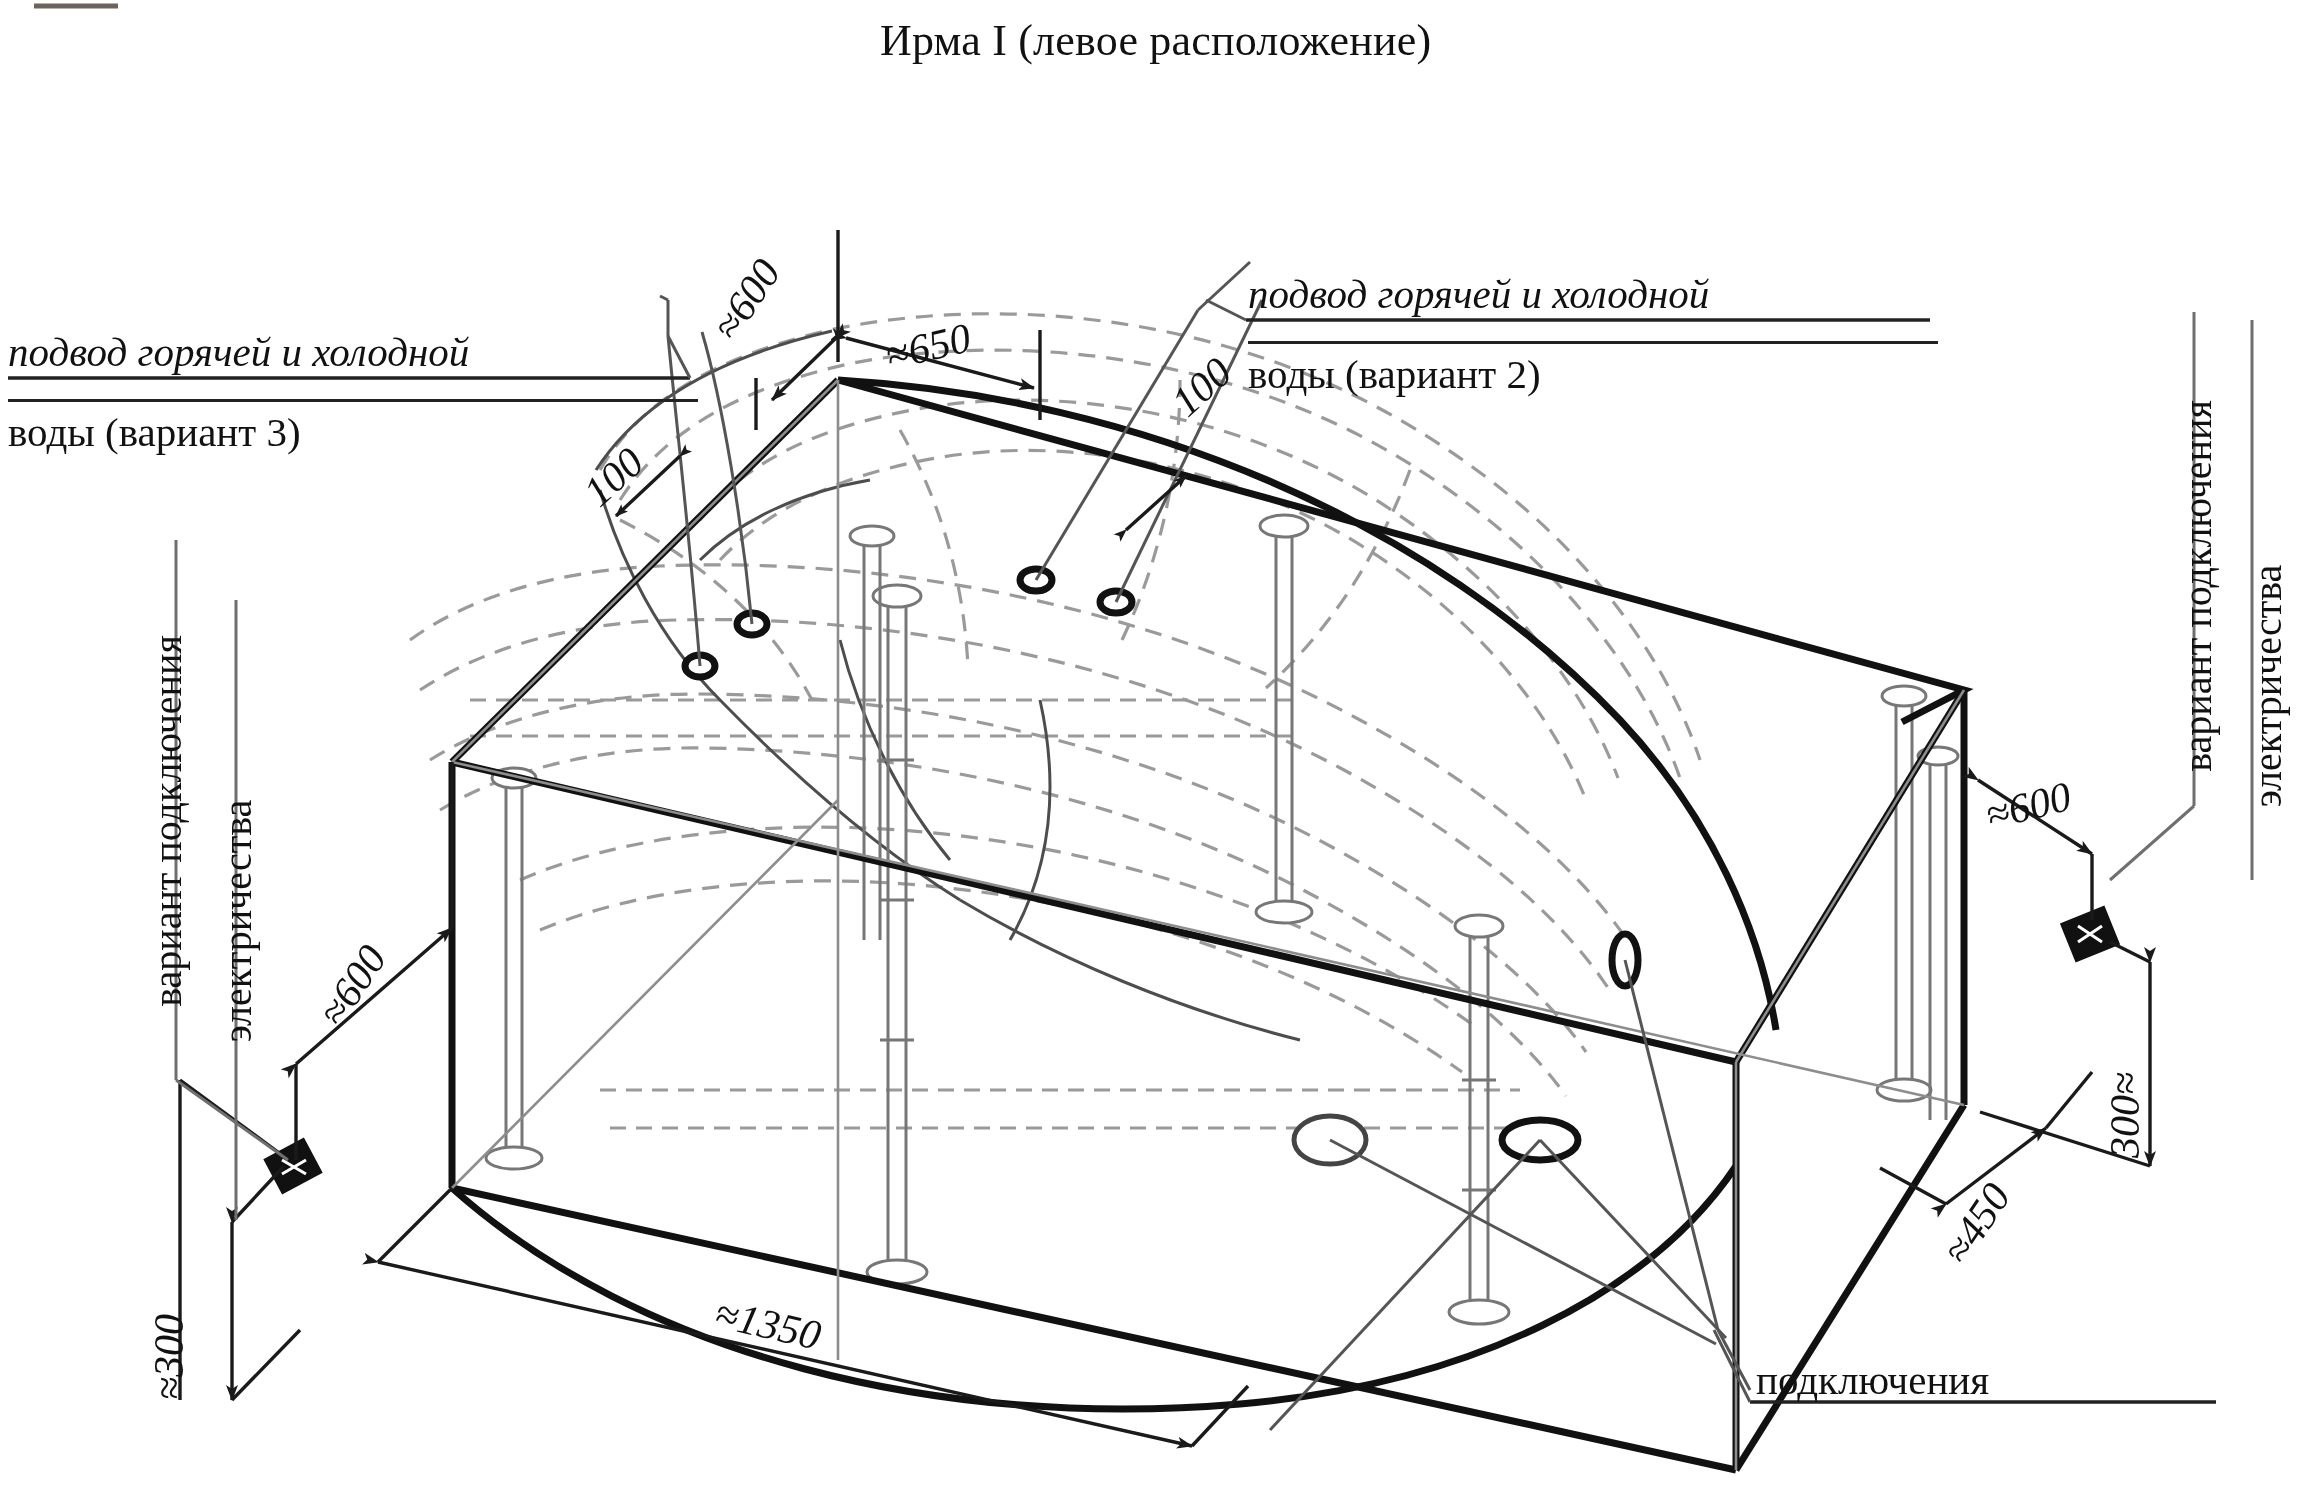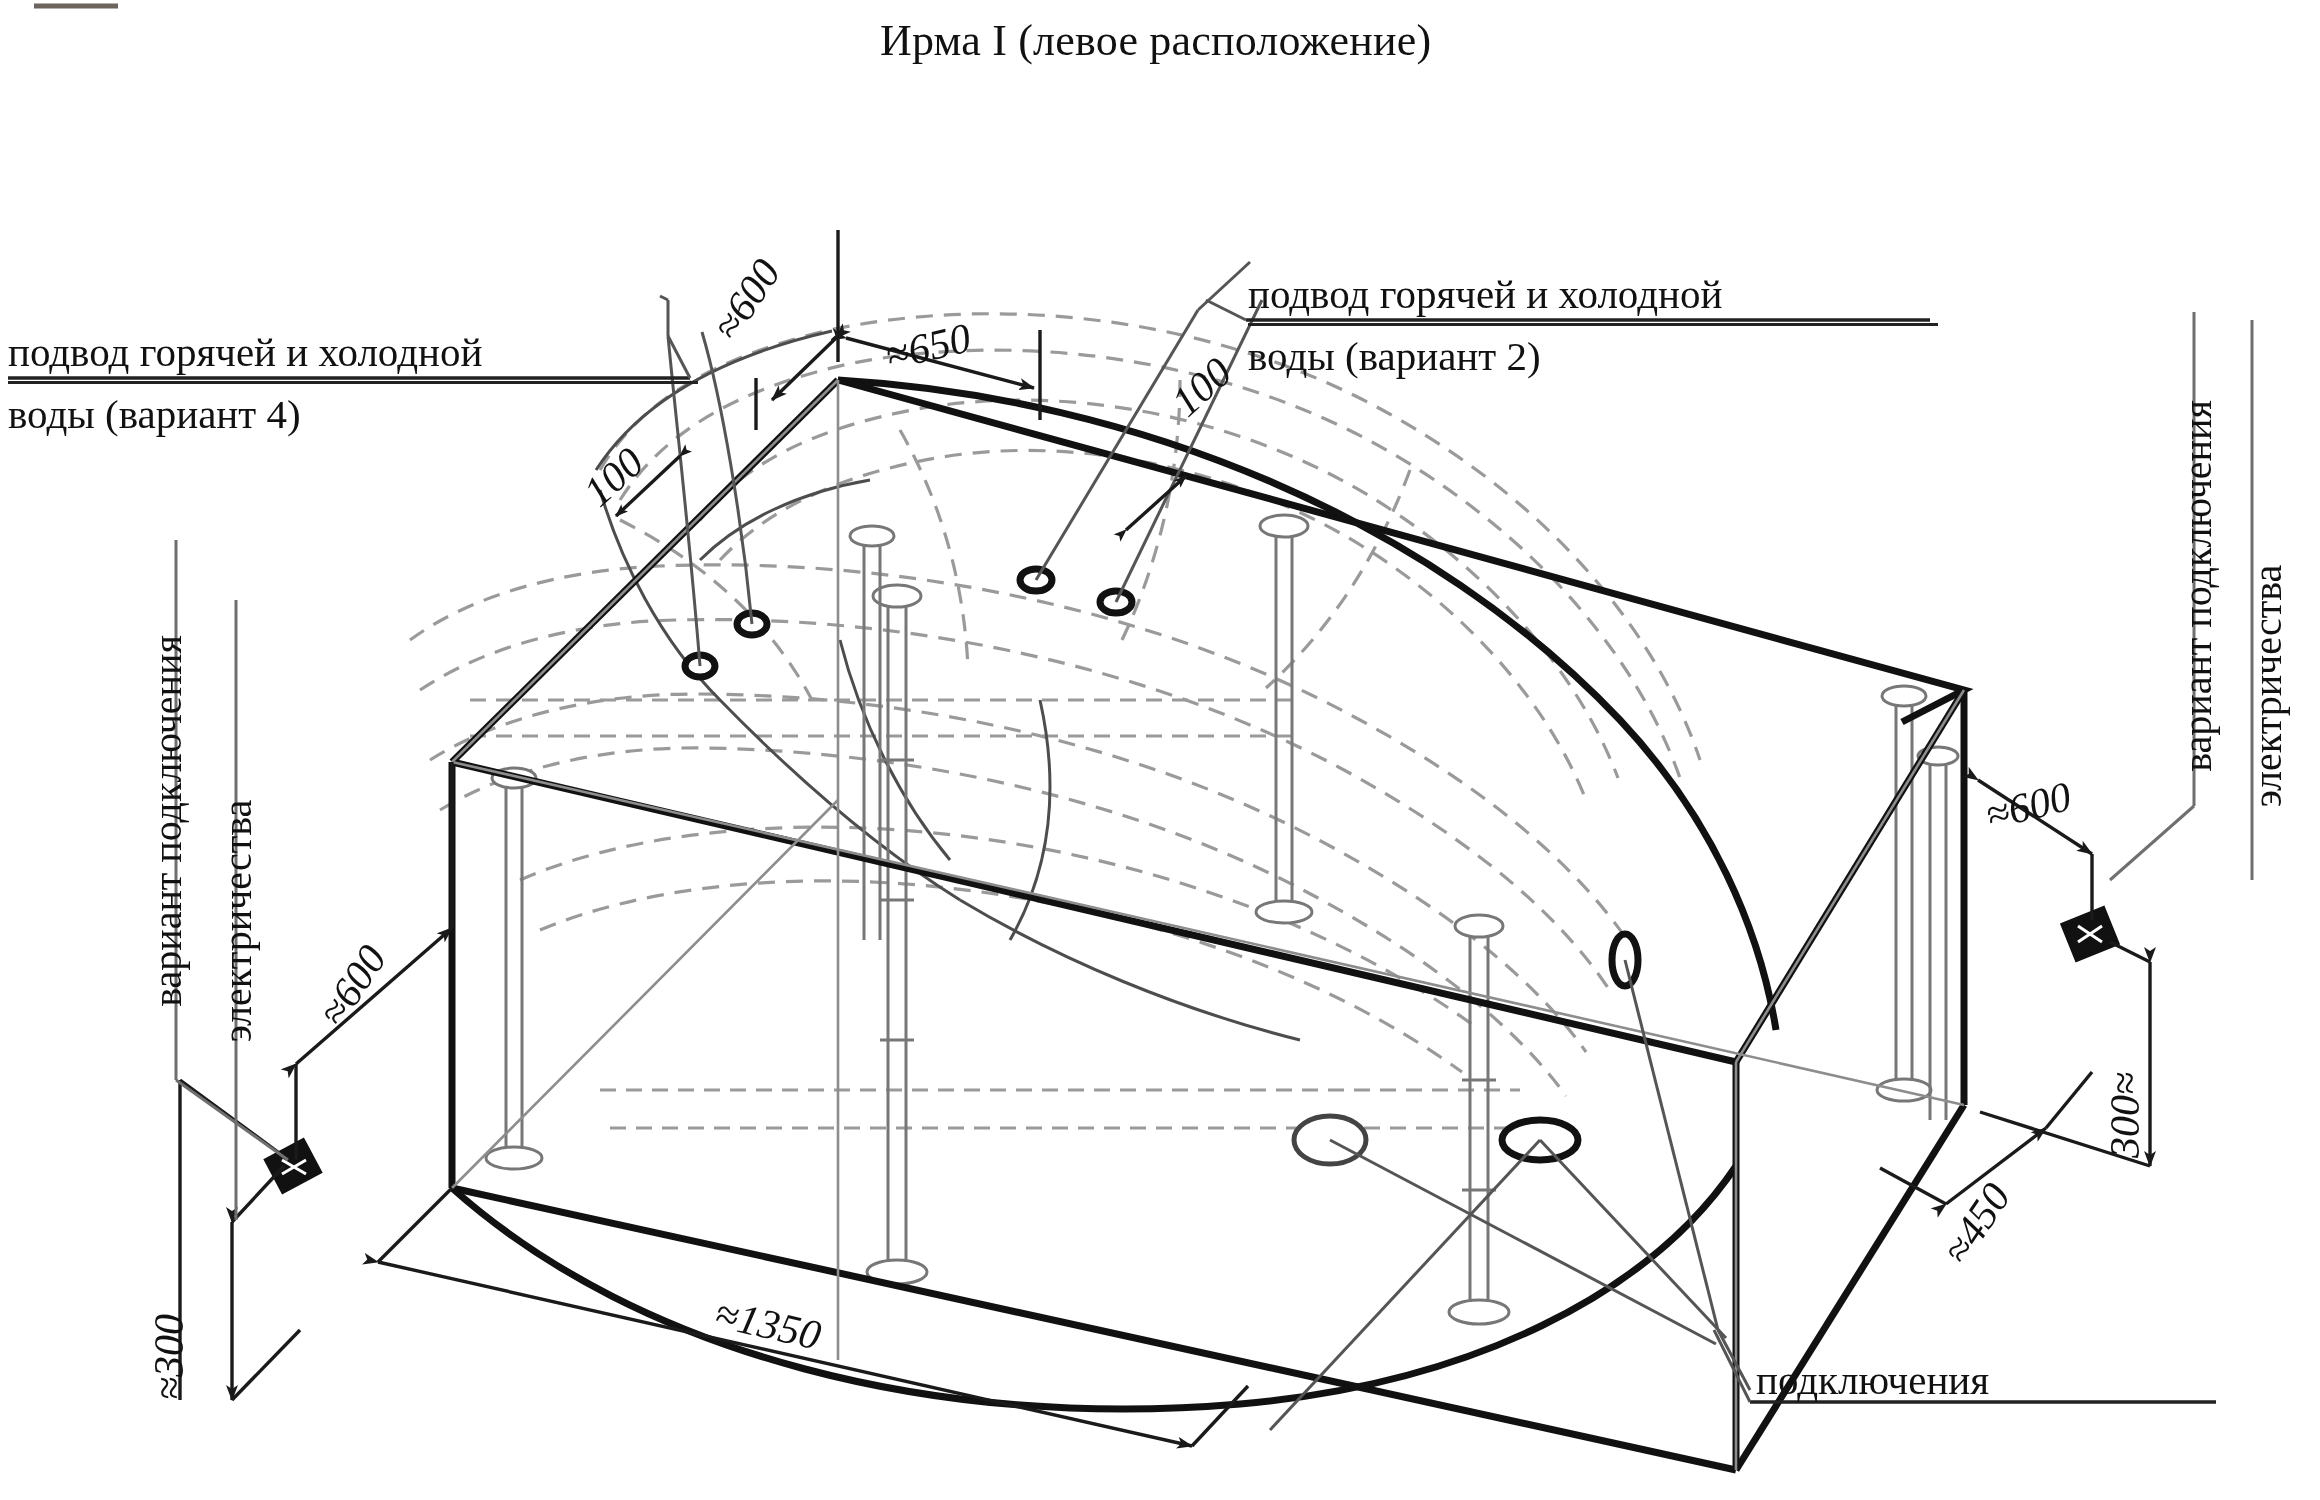--- a/index.html
+++ b/index.html
@@ -5,21 +5,21 @@
   html,body{margin:0;padding:0;background:#fff;}
   body{width:2320px;height:1500px;position:relative;overflow:hidden;
        font-family:"Liberation Serif","DejaVu Serif",serif;color:#1a1a1a;}
   #stage{position:absolute;inset:0;width:2320px;height:1348px;}
   svg#drawing{position:absolute;left:0;top:0;width:2320px;height:1500px;}
 
   .lbl{position:absolute;font-family:"Liberation Serif","DejaVu Serif",serif;
        color:#111;white-space:nowrap;line-height:1.30;}
   .title{font-size:44px;letter-spacing:.2px;}
   .callout{font-size:41px;}
-  .callout .ul{display:block;border-bottom:3px solid #222;padding-bottom:2px;}
+  .callout .ul{display:block;border-bottom:3px solid #222;padding-bottom:20px;font-style:italic;}
   .callout .l2{display:block;padding-top:4px;}
   .dim{font-size:42px;font-style:italic;font-family:"Liberation Serif","DejaVu Serif",serif;}
   .vert-lbl{font-size:40px;}
   .vert-lbl .line{display:block;}
 </style>
 </head>
 <body>
 
 <div id="stage">
 
@@ -274,21 +274,21 @@
       <path d="M690,378 L668,336"></path>
       <path d="M1246,320 L1206,300"></path>
       <path d="M1750,1402 L1714,1330"></path>
     </g>
   </svg>
 
   <div class="lbl title" style="left:880px;top:12px;">Ирма I (левое расположение)</div>
 
   <div class="lbl callout" style="left:8px;top:326px;width:690px;">
     <span class="ul">подвод горячей и холодной</span>
-    <span class="l2">воды (вариант 4)</span>
+    <span class="l2">воды (вариант 3)</span>
   </div>
 
   <div class="lbl callout" style="left:1248px;top:268px;width:690px;">
     <span class="ul">подвод горячей и холодной</span>
     <span class="l2">воды (вариант 2)</span>
   </div>
 
   <div class="lbl callout" style="left:1756px;top:1350px;width:470px;">
     <span class="l2">подключения</span>
   </div>

